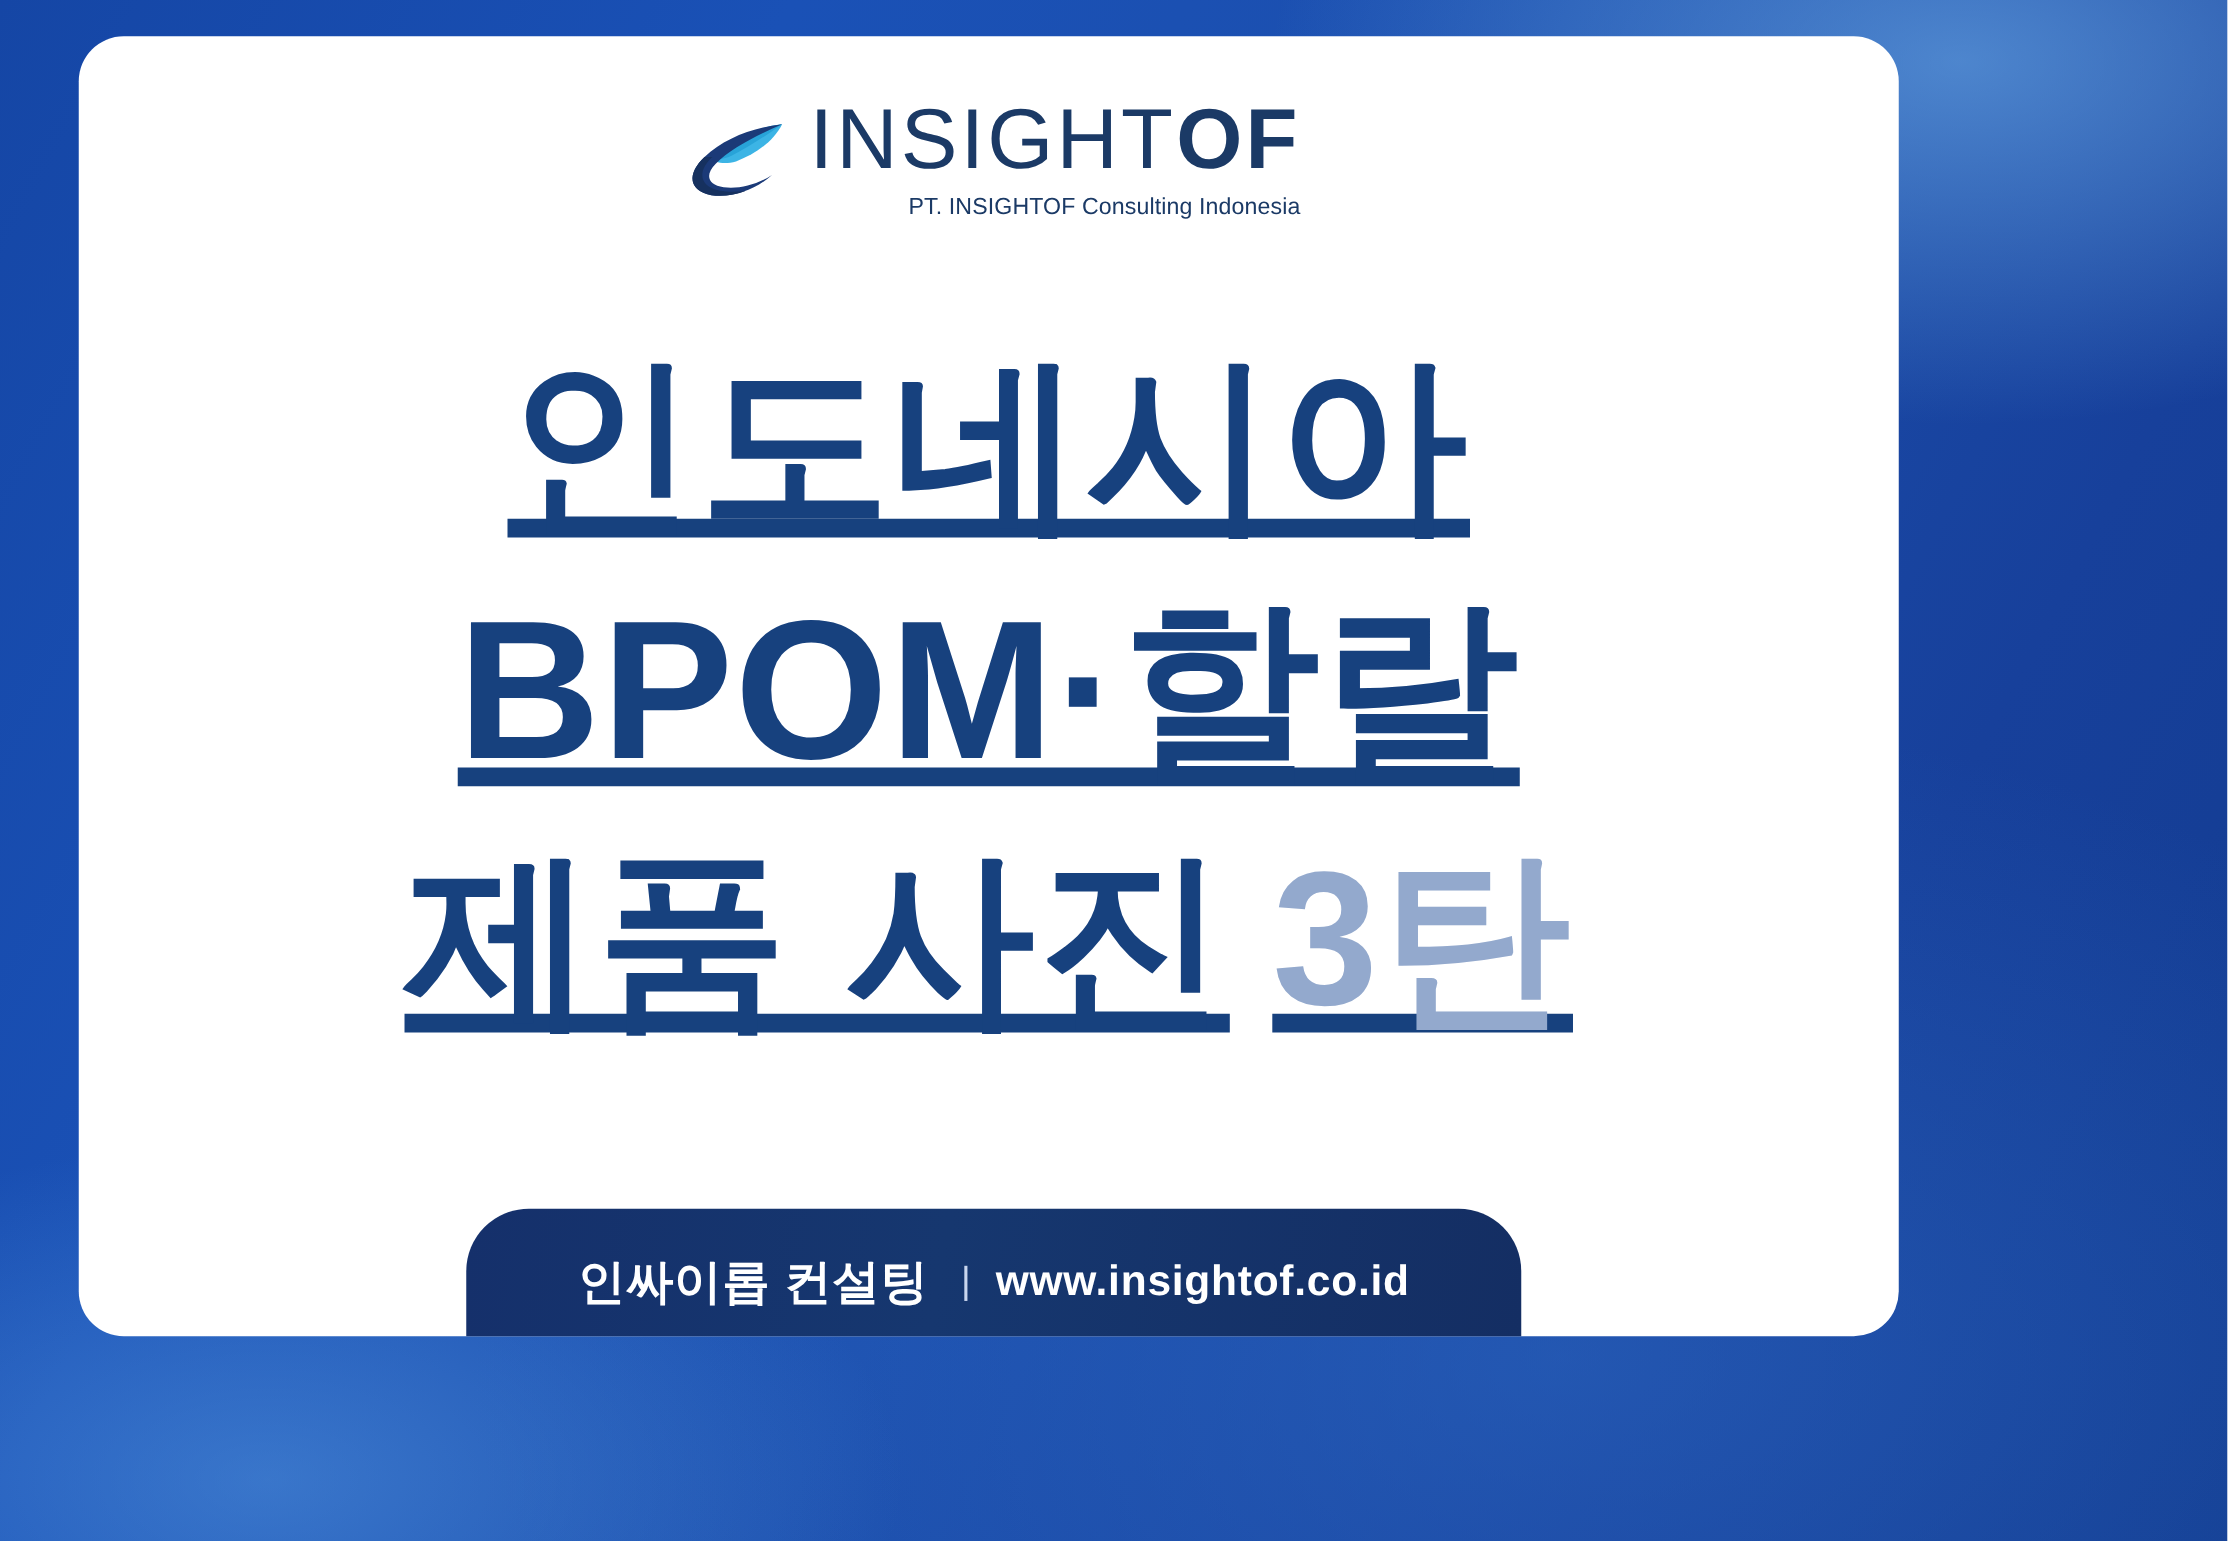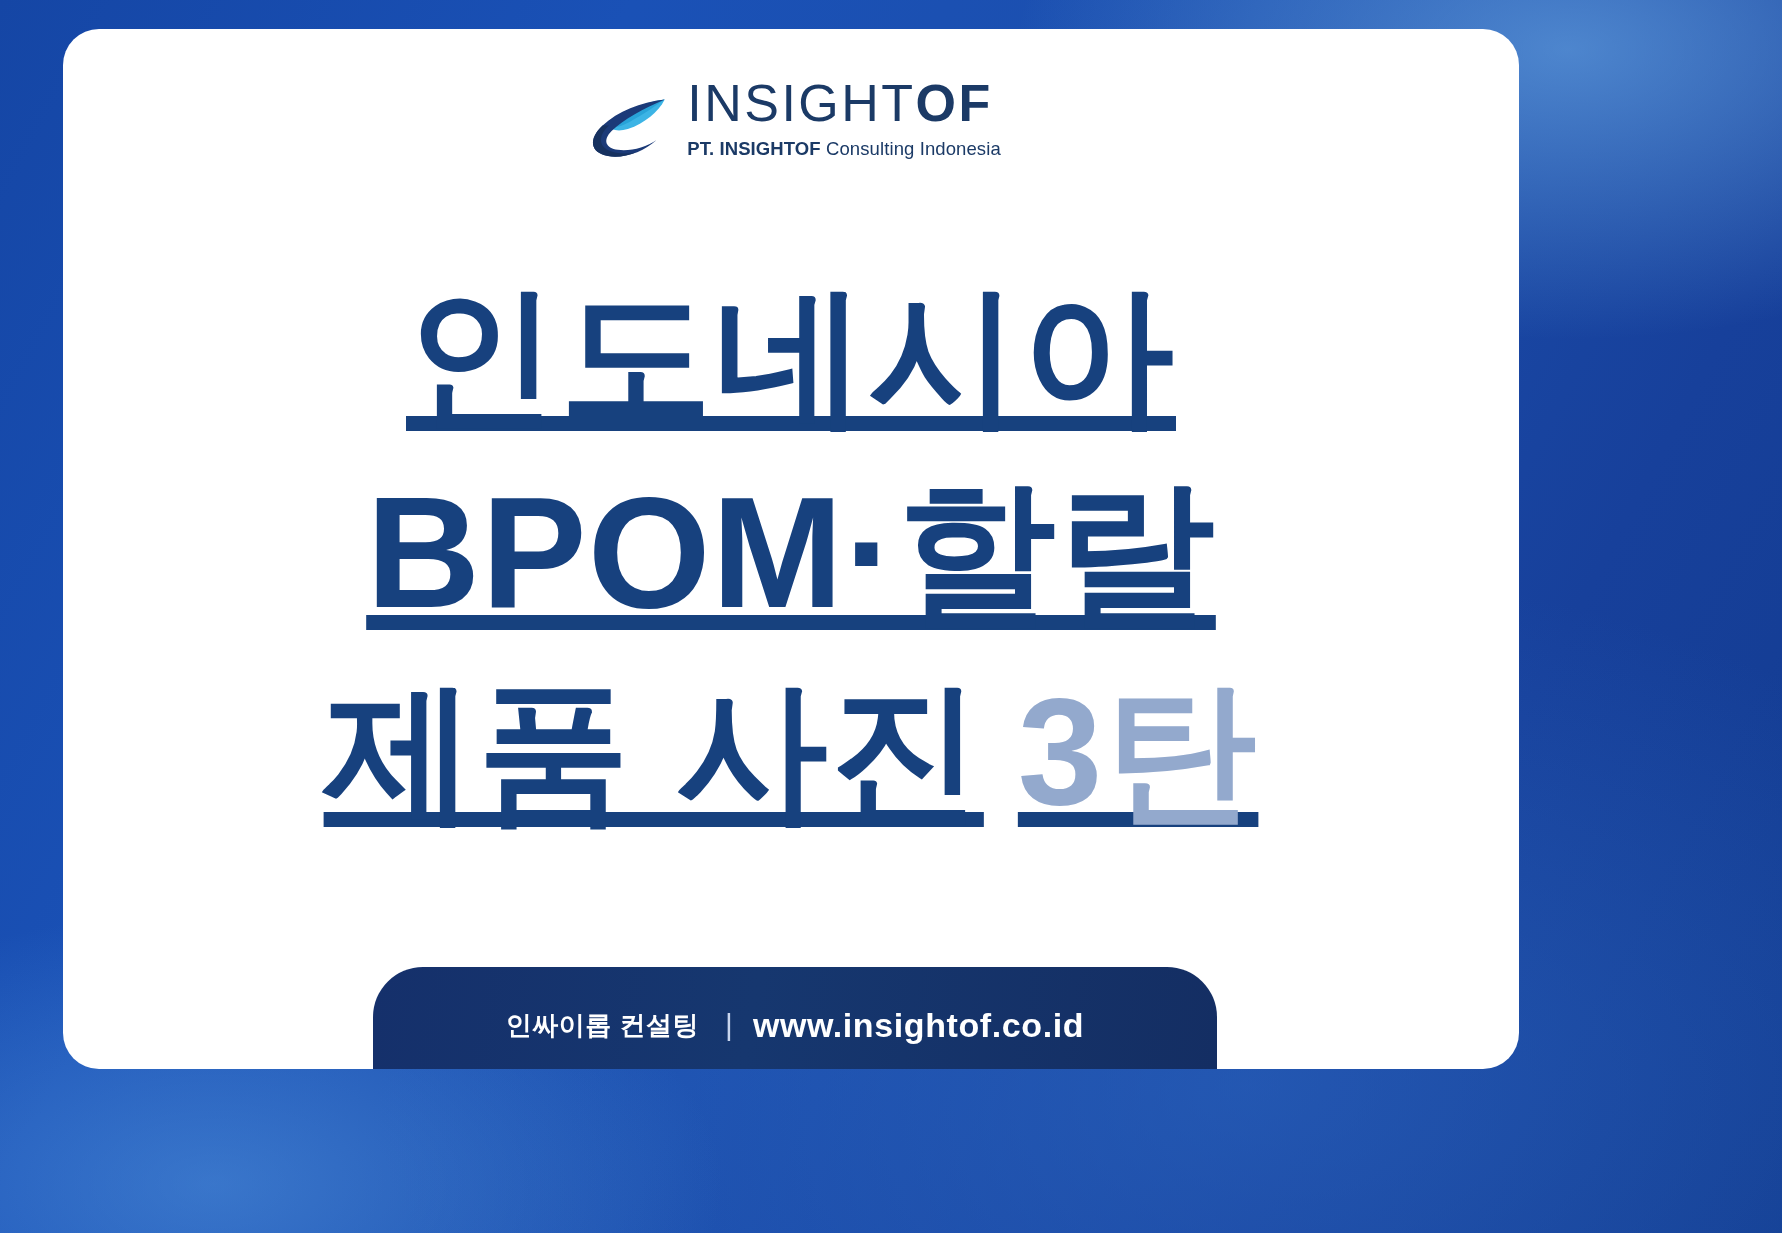--- a/index.html
+++ b/index.html
@@ -34,37 +34,37 @@
     display:flex; justify-content:center;
   }
   #logo-inner { display:flex; align-items:flex-start; }
   #logo-mark {
     width:90px; height:80px;
     margin-right:16px; margin-top:14px;
     flex:0 0 auto;
   }
   #logo-text-col { padding-top:10px; }
   #logo-wordmark {
-    font-size:52px;
+    font-size:68px;
     letter-spacing:2.5px;
     line-height:1;
     color:#1b3a66;
     white-space:nowrap;
   }
   #logo-wordmark .lw-light { font-weight:300; }
   #logo-wordmark .lw-bold  { font-weight:700; }
   #logo-tagline {
     margin-top:9px;
     font-size:18.5px;
     letter-spacing:0.1px;
     color:#1b3a66;
     white-space:nowrap;
     text-align:right;
   }
-  #logo-tagline .tg-bold { font-weight:700; }
+  #logo-tagline .tg-bold { font-weight:400; }
   #logo-tagline .tg-reg  { font-weight:400; }
 
   
   #headline {
     position:absolute;
     left:0; right:0; top:250px;
     text-align:center;
   }
   .hl-line {
     font-weight:800;
@@ -105,21 +105,21 @@
     justify-content:center;
     overflow:hidden;
   }
   #footer-inner {
     display:flex;
     align-items:center;
     transform:translateY(7px);
   }
   #footer-brand {
     color:#ffffff;
-    font-size:26px;
+    font-size:38px;
     font-weight:700;
     letter-spacing:0.5px;
     white-space:nowrap;
   }
   #footer-divider {
     color:#c9d6ee;
     font-size:30px;
     font-weight:400;
     margin:0 20px 0 26px;
   }

